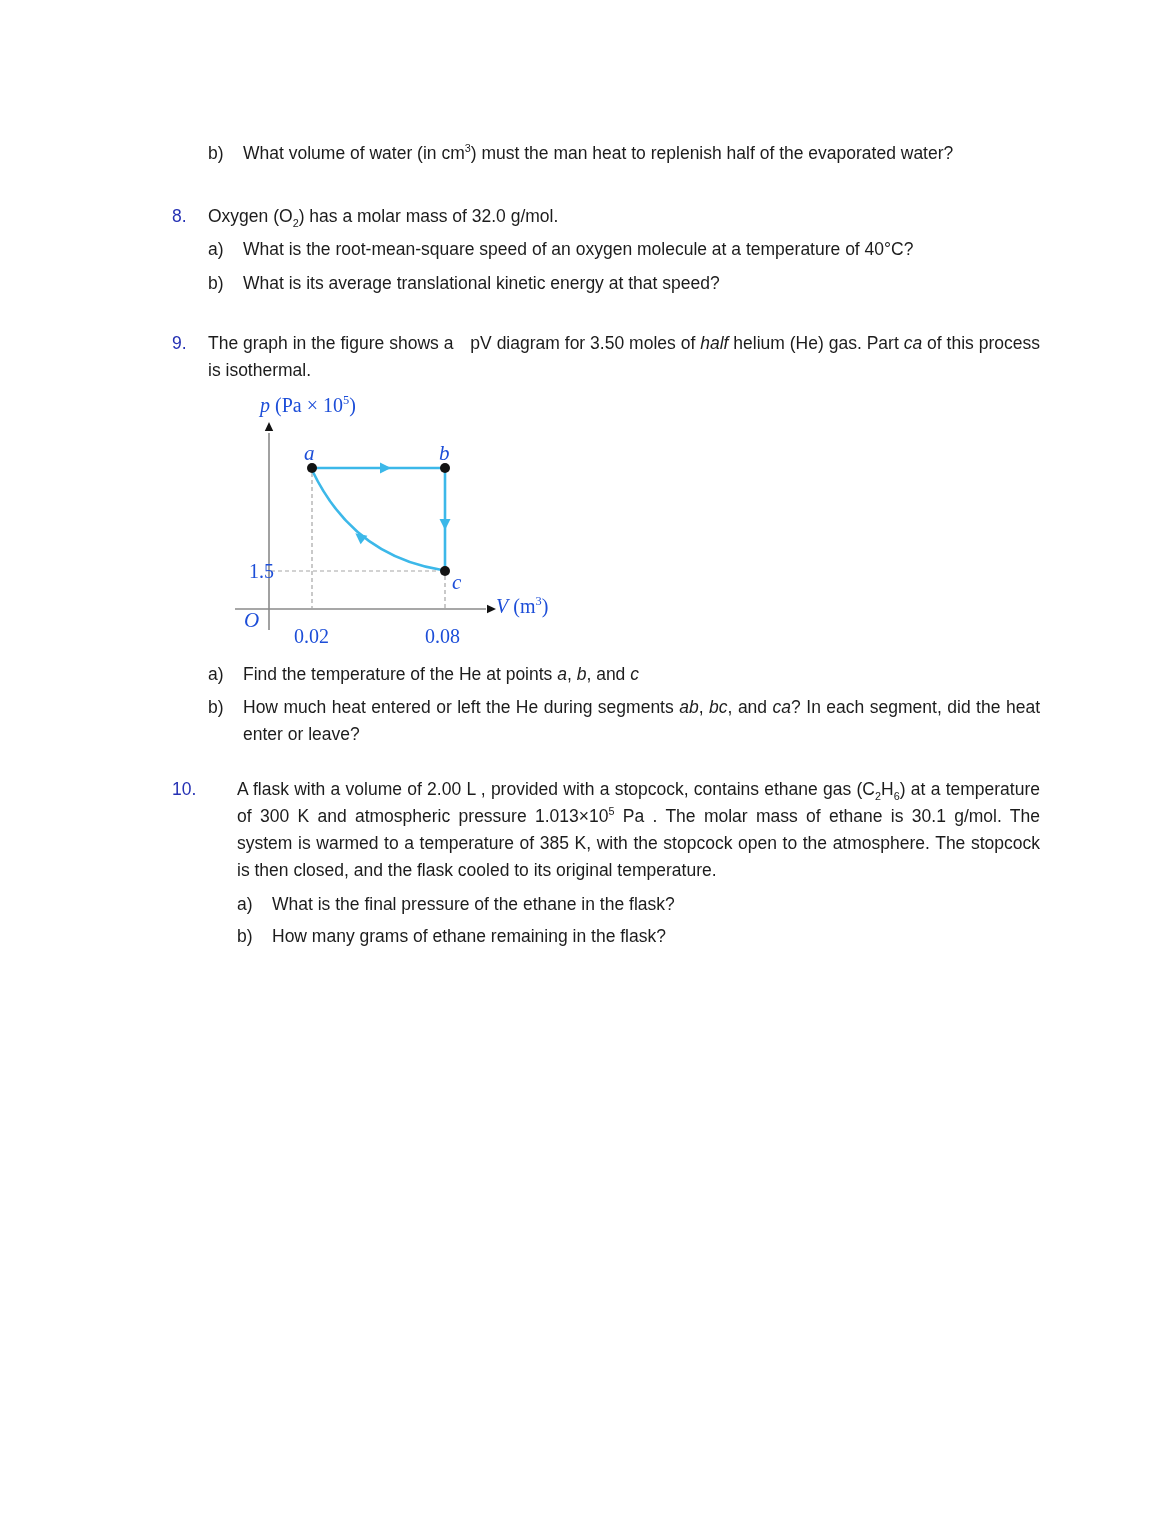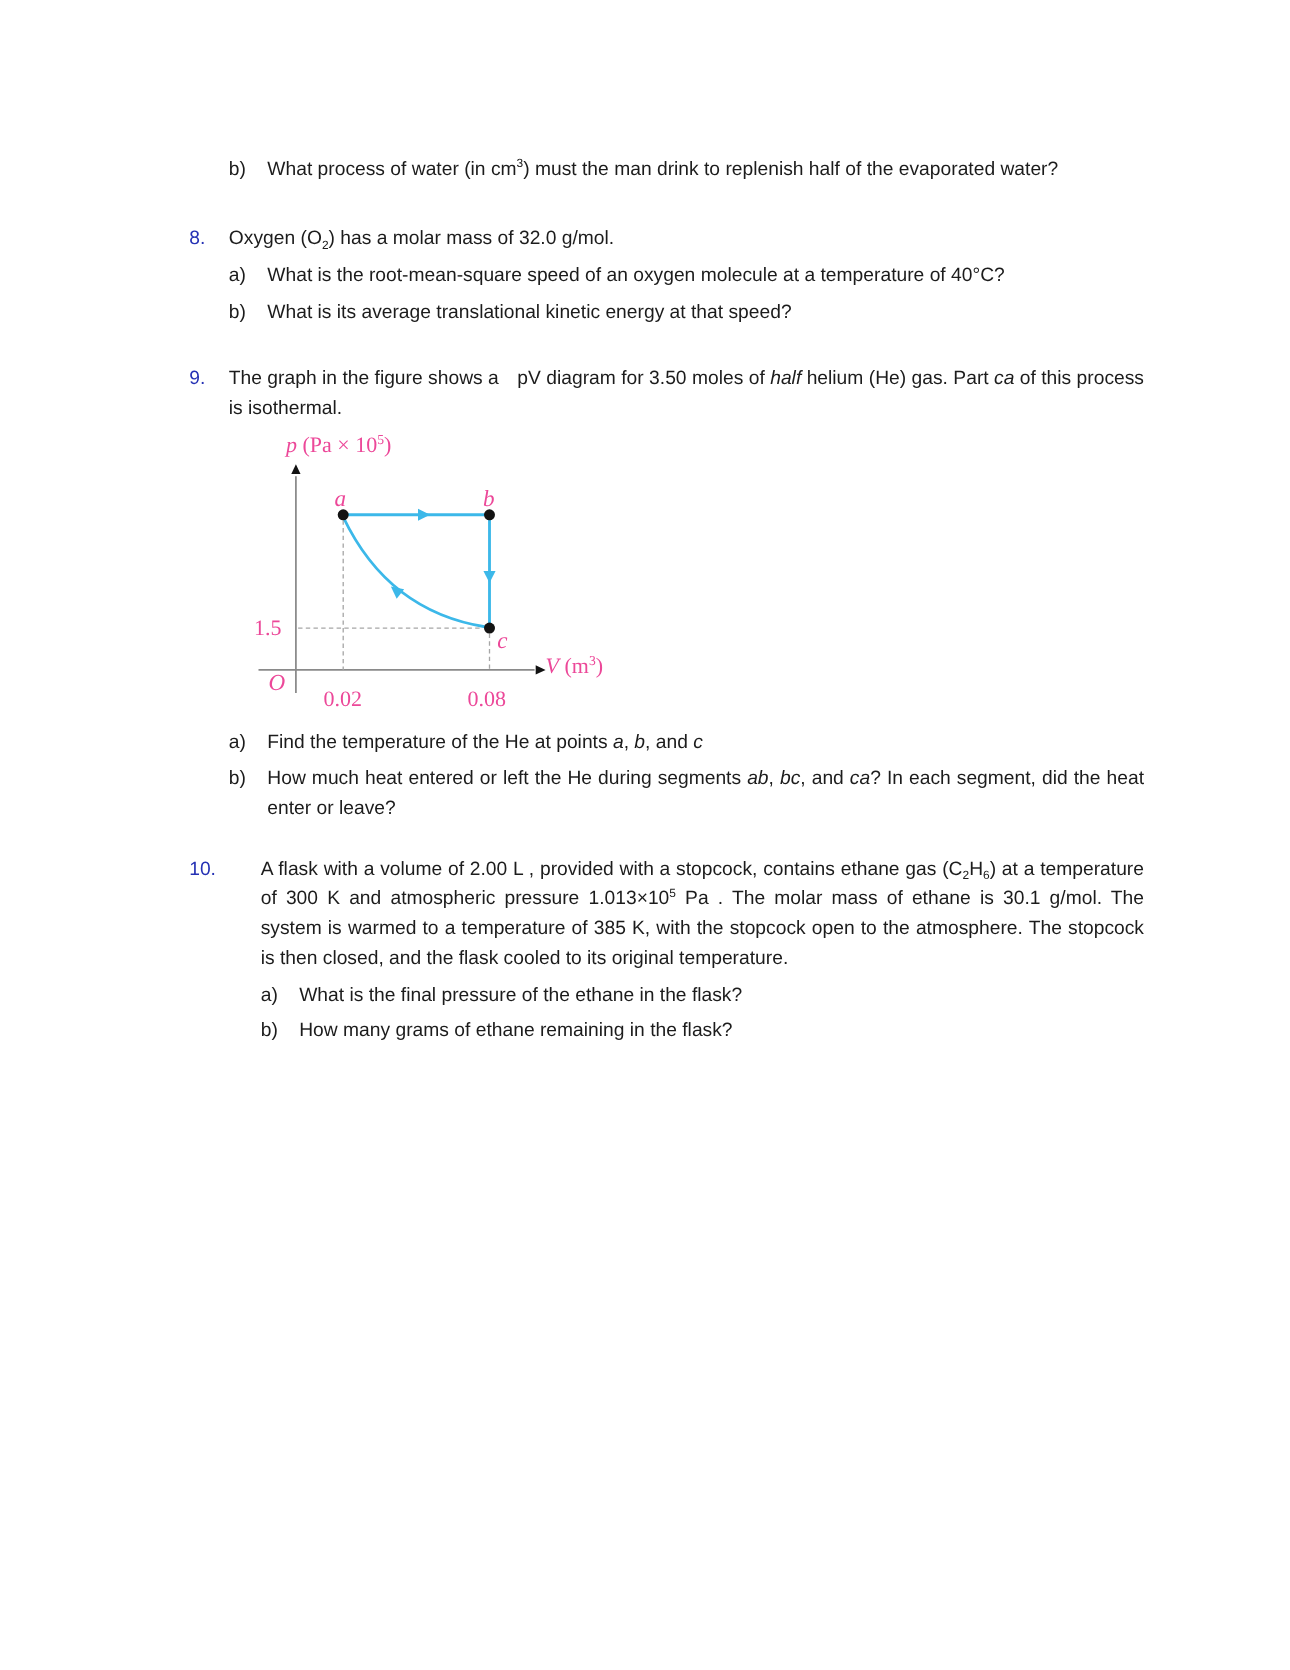--- a/index.html
+++ b/index.html
@@ -38,48 +38,48 @@
   .mt-sub5 { margin-top: 5px; }
   .first-sub { margin-left: 36px; }
 
   
   .figure {
     position: relative;
     width: 452px;
     height: 256px;
     margin: 14px 0 7px 0;
     font-family: "Liberation Serif", "DejaVu Serif", serif;
-    color: #ec4899;
+    color: #1d4ed8;
   }
   .figure svg { position:absolute; left:0; top:0; }
   .fig-label { position: absolute; font-size: 20px; white-space: nowrap; }
   .fig-italic { font-style: italic; }
   .fig-tick { font-size: 20px; }
   .t-002 { left: 86px;  top: 225px; }
   .t-008 { left: 217px; top: 225px; }
-  .t-15  { left: 6px;   top: 160px; width: 42px; text-align: right; }
+  .t-15  { left: 24px;   top: 160px; width: 42px; text-align: right; }
   .l-p   { left: 52px;  top: -6px; }
   .l-v   { left: 288px; top: 195px; }
   .l-a   { left: 96px;  top: 42px;  font-size: 21px; }
   .l-b   { left: 231px; top: 42px;  font-size: 21px; }
   .l-c   { left: 244px; top: 171px; font-size: 21px; }
   .l-o   { left: 36px;  top: 209px; font-size: 21px; }
 
   .axis-line { stroke: #8a8a8a; stroke-width: 1.6; }
   .dash-line { stroke: #a6a6a6; stroke-width: 1.2; stroke-dasharray: 4 3; fill:none; }
   .axis-head { fill: #131313; }
 </style>
 </head>
 <body>
 
 <div class="page">
 
   <div class="sub first-sub">
     <div class="slabel">b)</div>
-    <div class="stext"><span>What process of water (in cm</span><sup>3</sup><span>) must the man drink to replenish half of the evaporated water?</span></div>
+    <div class="stext"><span>What volume of water (in cm</span><sup>3</sup><span>) must the man heat to replenish half of the evaporated water?</span></div>
   </div>
 
   <div class="qitem mt-q8">
     <div class="qnum">8.</div>
     <div class="qbody">
       <div class="qtext"><span>Oxygen (O</span><sub>2</sub><span>) has a molar mass of 32.0 g/mol.</span></div>
       <div class="sub mt-sub6">
         <div class="slabel">a)</div>
         <div class="stext"><span>What is the root-mean-square speed of an oxygen molecule at a temperature of 40°C?</span></div>
       </div>

